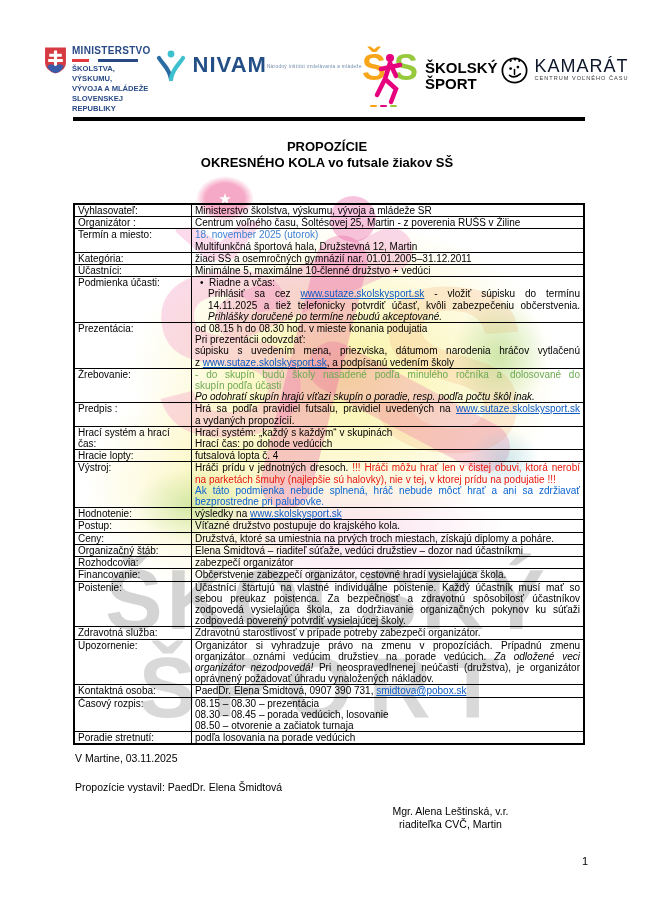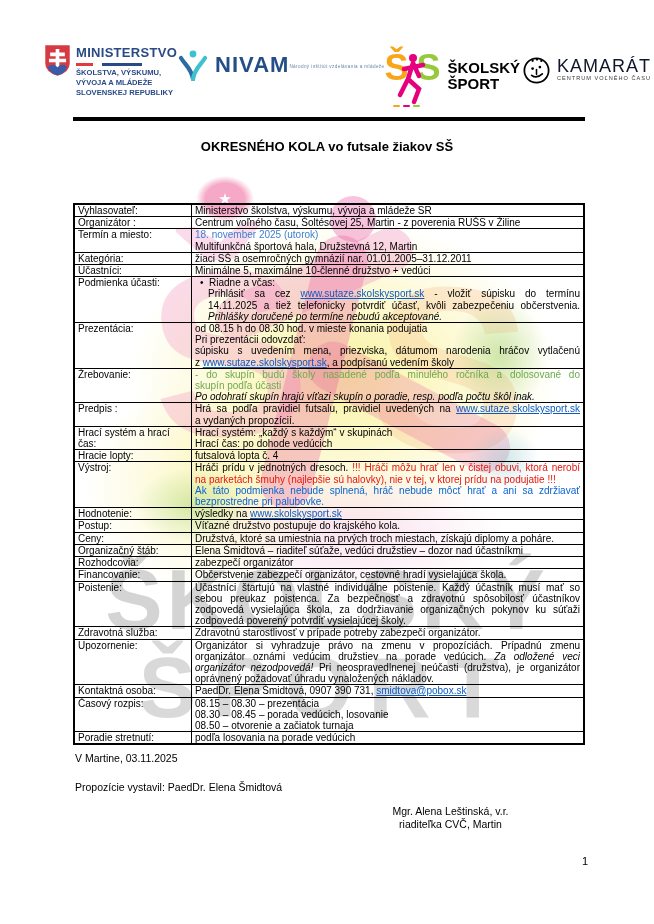--- a/index.html
+++ b/index.html
@@ -4,21 +4,21 @@
 <style>
   html,body{margin:0;padding:0;background:#777;}
   .page{position:relative;width:654px;height:924px;margin:0 auto;background:#fff;
         font-family:"Liberation Sans",sans-serif;color:#000;overflow:hidden;}
 
   
   .logos{position:absolute;top:44px;left:44px;width:578px;display:flex;
          justify-content:space-between;align-items:flex-start;z-index:2;}
   .logo-min{display:flex;gap:5px;align-items:flex-start;}
   .min-text{color:#2a4a86;line-height:1.32;font-weight:bold;}
-  .min-title{font-size:13px;letter-spacing:.3px;}
+  .min-title{font-size:10px;letter-spacing:.3px;}
   .tricolor{height:2.5px;width:66px;margin:2px 0 2.5px;
             background:linear-gradient(90deg,#e0393e 0 26%,#fff 26% 40%,#2a4a86 40% 100%);}
   .min-line{font-size:7.6px;}
 
   .logo-nivam{display:flex;flex-direction:row;align-items:center;margin-top:5px;}
   .nivam-top{display:flex;align-items:center;gap:6px;}
   .nivam-name{font-size:22px;font-weight:bold;color:#234e86;letter-spacing:1px;}
   .nivam-tag{font-size:4.6px;color:#6b86a6;letter-spacing:.4px;margin-top:2px;white-space:nowrap;}
 
   .logo-ss{display:flex;align-items:center;gap:7px;margin-top:1px;}
@@ -184,20 +184,21 @@
       </svg>
       <div class="kam-text">
         <div class="kam-name">KAMARÁT</div>
         <div class="kam-sub">CENTRUM VOĽNÉHO ČASU</div>
       </div>
     </div>
   </div>
 
   <div class="rule"></div>
   <div class="title">
+    <div>PROPOZÍCIE</div>
     <div>OKRESNÉHO KOLA vo futsale žiakov SŠ</div>
   </div>
 
   <table class="doc-table">
     <tbody>
         <tr>
           <td class="lbl">Vyhlasovateľ:</td>
           <td class="val">
             <div class="line"><span>Ministerstvo školstva, výskumu, vývoja a mládeže SR</span></div>
           </td>

